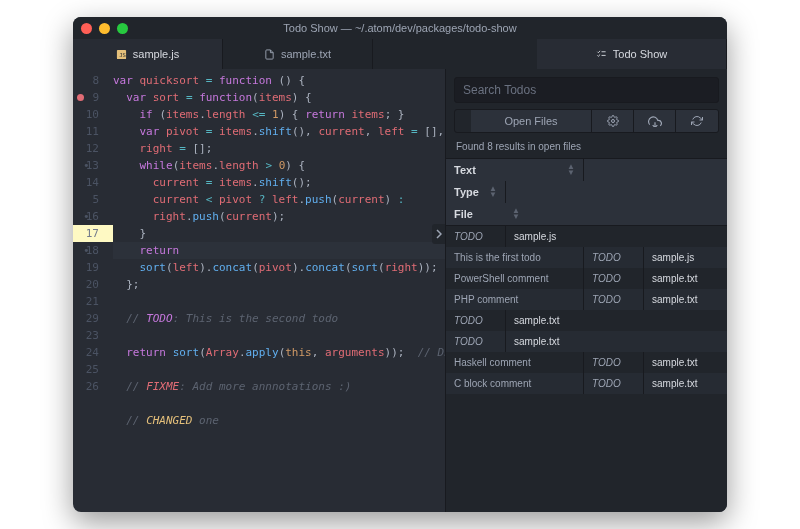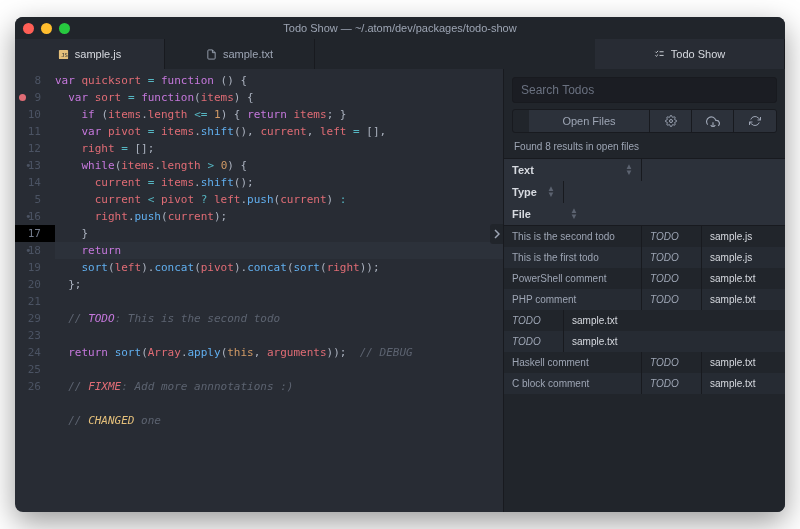--- a/index.html
+++ b/index.html
@@ -6,21 +6,21 @@
   body {
     background: #fff;
     font-family: -apple-system, BlinkMacSystemFont, "Segoe UI", sans-serif;
     display: flex;
     align-items: center;
     justify-content: center;
     height: 529px;
     width: 800px;
   }
   .window {
-    width: 770px;
+    width: 654px;
     height: 495px;
     background: #282c34;
     border-radius: 8px;
     overflow: hidden;
     display: flex;
     flex-direction: column;
     box-shadow: 0 10px 30px rgba(0,0,0,.4);
   }
   .titlebar {
     height: 22px;
@@ -85,21 +85,21 @@
     width: 7px; height: 7px;
     background: #e06c75;
     border-radius: 50%;
   }
   .gutter .dot::before {
     content: "•";
     position: absolute;
     left: 10px; top: 0;
     color: #4b5363;
   }
-  .gutter .hl { background: #000000; color: #737b8c; }
+  .gutter .hl { background: #fef9c3; color: #737b8c; }
   .code { flex: 1; padding-top: 3px; white-space: pre; color: #abb2bf; overflow: hidden; }
   .code .row.hl { background: #2c313a; }
   .c-kw { color: #c678dd; }
   .c-fn { color: #61afef; }
   .c-id { color: #e06c75; }
   .c-num { color: #d19a66; }
   .c-op { color: #56b6c2; }
   .c-pn { color: #abb2bf; }
   .c-cm { color: #5c6370; font-style: italic; }
   .c-tag { color: #c678dd; font-style: italic; }
@@ -318,21 +318,20 @@
         <div class="col-file">
           <span>File</span>
           <span class="sorter">
               <span>▲</span>
               <span>▼</span>
             </span>
         </div>
       </div>
       <div class="tbody" id="tbody">
           <div class="trow">
-            <div class="col-text">This is the second todo</div>
             <div class="col-type">TODO</div>
             <div class="col-file">sample.js</div>
           </div>
           <div class="trow">
             <div class="col-text">This is the first todo</div>
             <div class="col-type">TODO</div>
             <div class="col-file">sample.js</div>
           </div>
           <div class="trow">
             <div class="col-text">PowerShell comment</div>

